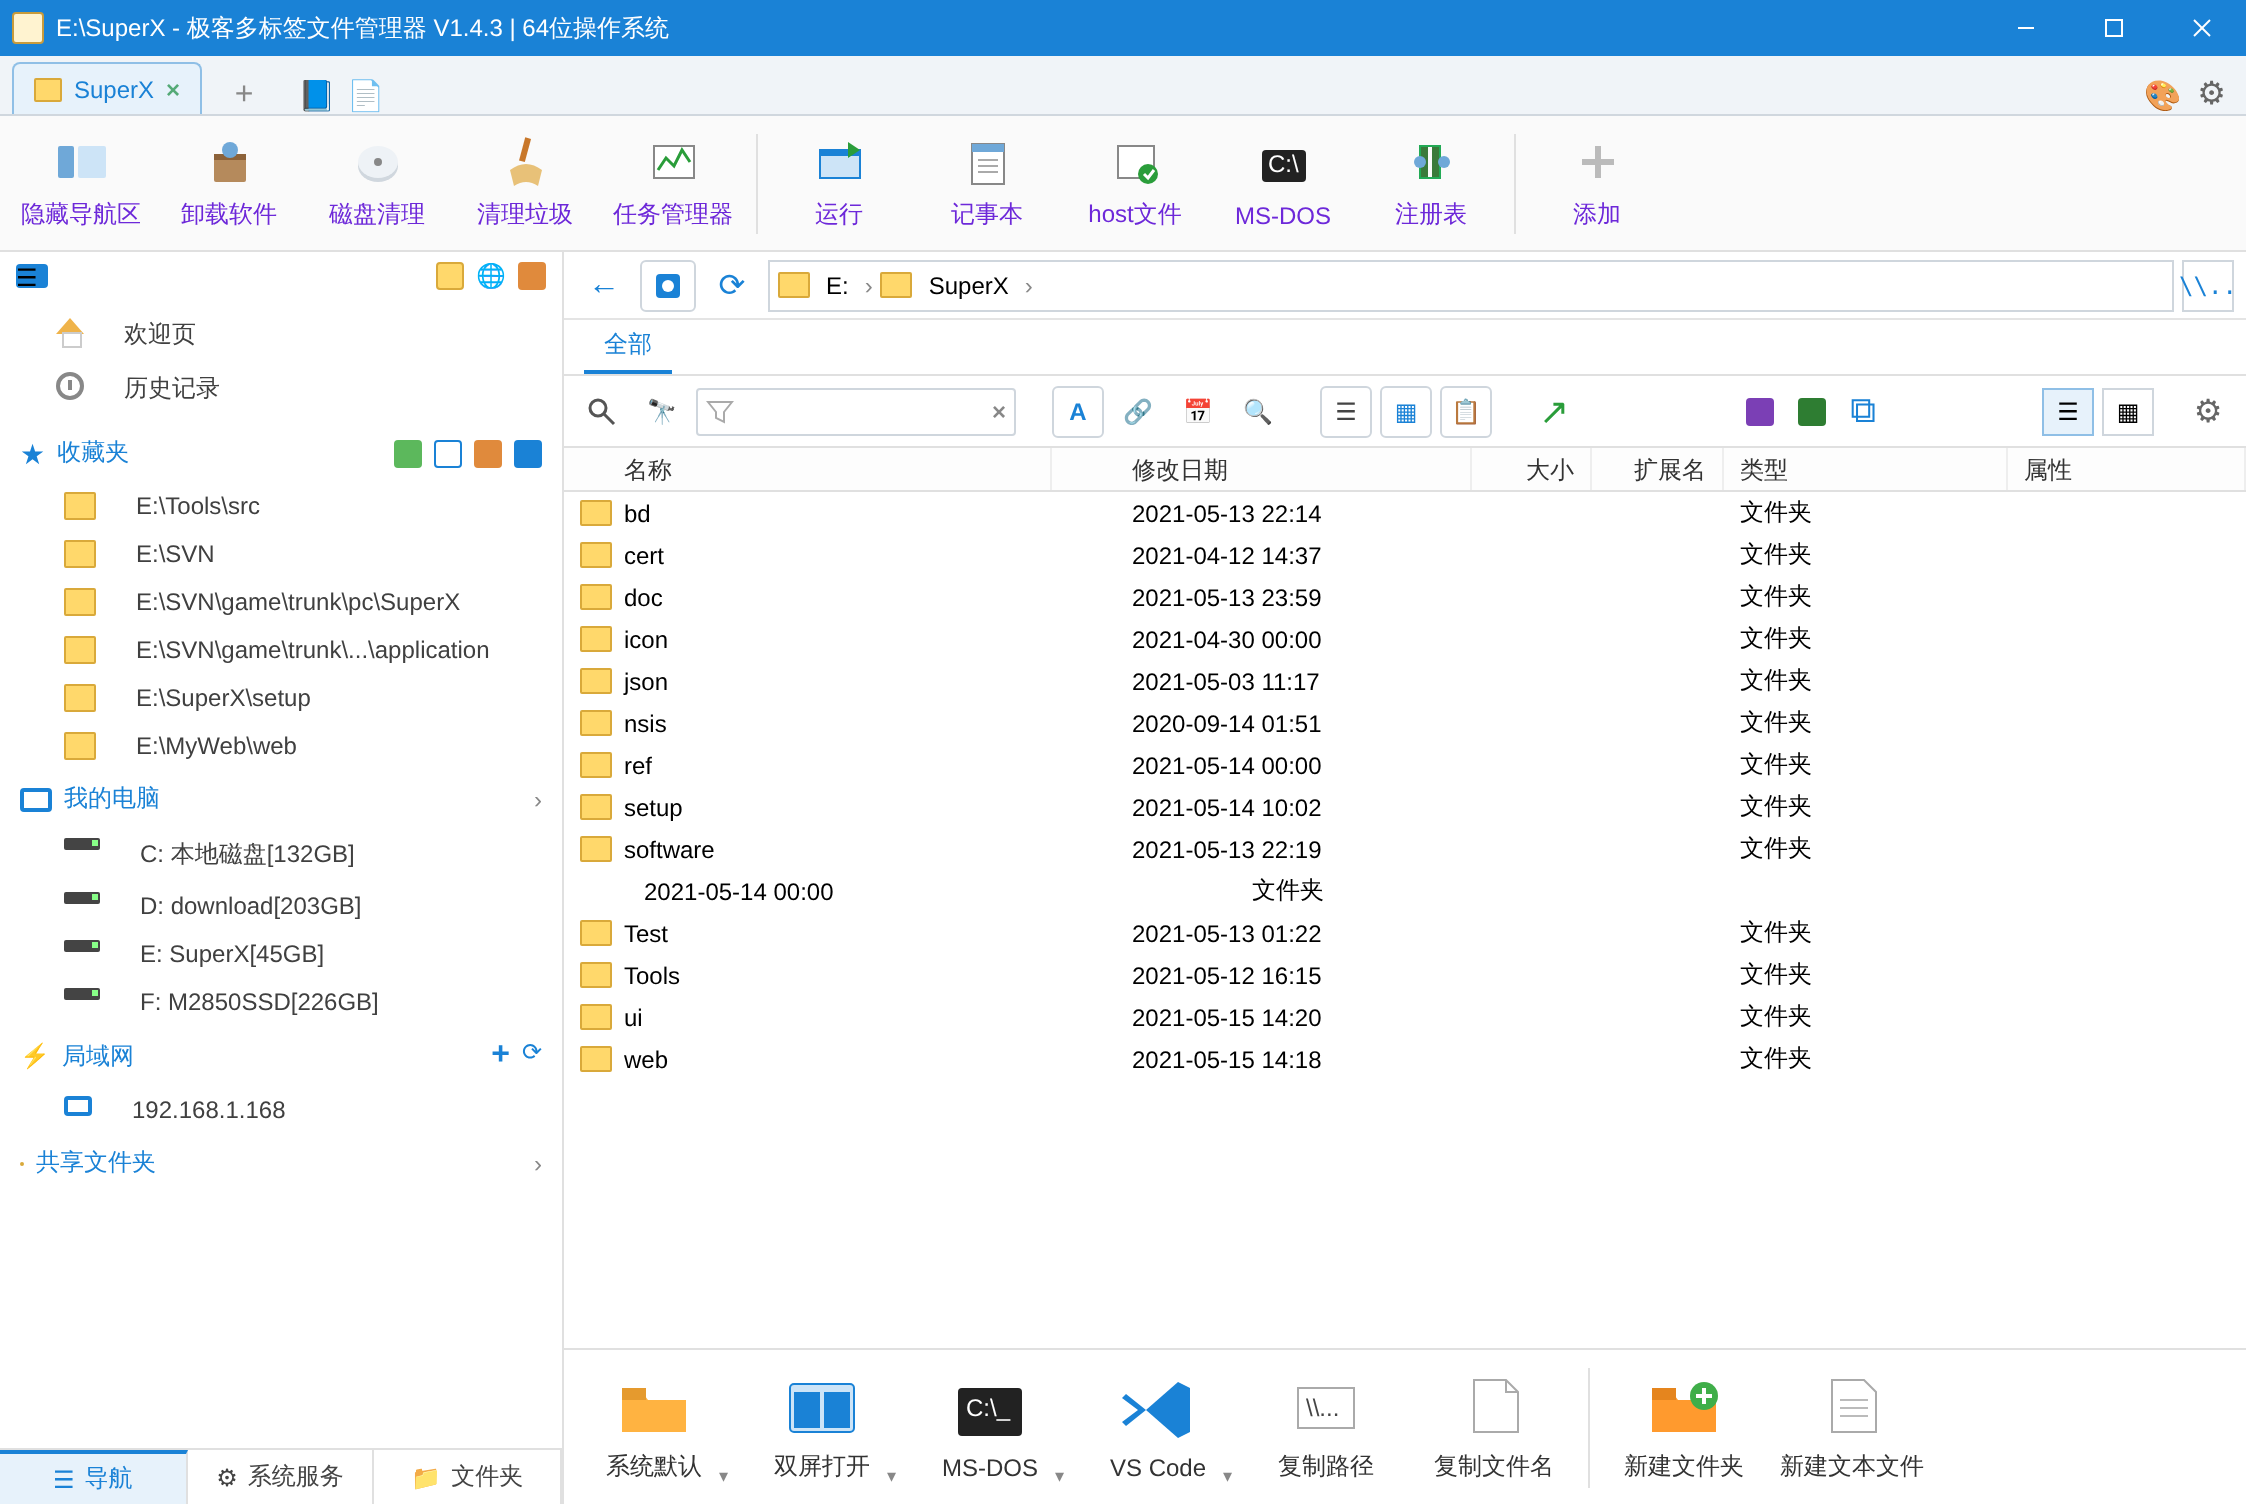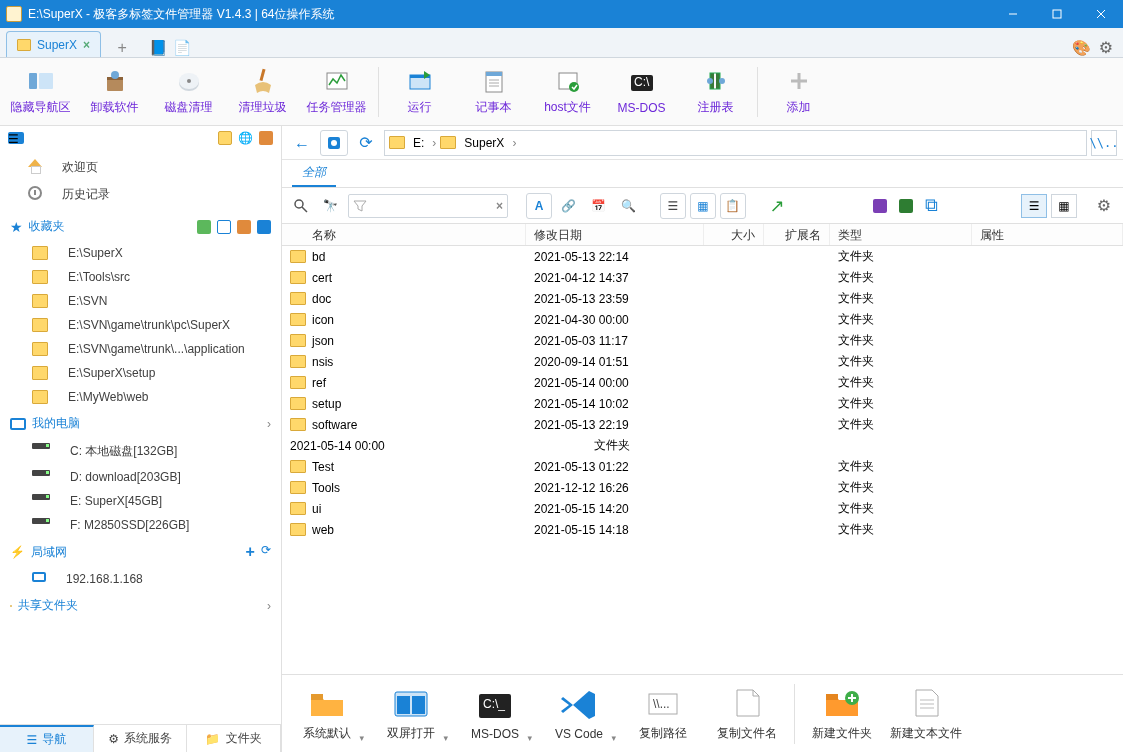--- a/index.html
+++ b/index.html
@@ -35,39 +35,39 @@
 .drive-ico::after { content:""; position:absolute; right:1px; top:1px; width:3px; height:3px; background:#8f8; }
 .pc-ico { width:16px; height:12px; border:2px solid #1a82d6; border-radius:2px; }
 .sb-item .txt { white-space:nowrap; overflow:hidden; text-overflow:ellipsis; }
 .content { flex:1; display:flex; flex-direction:column; min-width:0; }
 .navrow { height:34px; display:flex; align-items:center; padding:4px 6px; gap:4px; border-bottom:1px solid #e4e4e4; }
 .navbtn { width:28px; height:26px; display:flex; align-items:center; justify-content:center; border-radius:3px; color:#1a82d6; font-size:16px; }
 .breadcrumb { flex:1; height:26px; border:1px solid #cfd6dd; display:flex; align-items:center; padding:0 4px; background:#fff; gap:4px; }
 .bc-seg { display:flex; align-items:center; gap:4px; padding:0 4px; }
 .bc-chev { color:#888; }
 .navend { width:26px; height:26px; border:1px solid #cfd6dd; display:flex; align-items:center; justify-content:center; color:#1a82d6; font-family:monospace; }
-.tabsfilter { height:28px; border-bottom:1px solid #e0e0e0; display:flex; align-items:center; padding:0 10px;font-style:italic; }
+.tabsfilter { height:28px; border-bottom:1px solid #e0e0e0; display:flex; align-items:center; padding:0 10px; }
 .ftab { padding:4px 10px; color:#1a82d6; border-bottom:2px solid #1a82d6; }
 .toolrow { height:36px; display:flex; align-items:center; padding:0 6px; gap:4px; border-bottom:1px solid #e0e0e0; }
 .mini { width:26px; height:26px; display:flex; align-items:center; justify-content:center; color:#444; border-radius:3px; }
 .mini svg { width:16px; height:16px; }
 .filterbox { width:160px; height:24px; border:1px solid #cfd6dd; border-radius:2px; display:flex; align-items:center; padding:0 4px; color:#aaa; gap:4px; }
 .filterbox .fx { margin-left:auto; color:#888; font-weight:bold; }
 .toolrow .gap { width:10px; }
 .toolrow .flex { flex:1; }
 .viewbtn { width:26px; height:24px; border:1px solid #cfd6dd; display:flex; align-items:center; justify-content:center; }
 .viewbtn.active { background:#e7f2fb; border-color:#8fbfe6; }
 .sq { display:inline-block; width:14px; height:14px; border-radius:2px; }
 .listhdr { height:22px; display:flex; border-bottom:1px solid #e0e0e0; background:#fdfdfd; }
 .listhdr .col { padding:3px 8px; color:#333; border-right:1px solid #eee; }
 .filelist { flex:1; overflow:auto; }
 .row { height:21px; display:flex; align-items:center; padding:0 8px; }
 .row .c-name { display:flex; align-items:center; gap:6px; }
 .col-name { width:244px; }
-.col-date { width:178px; }
+.col-date { width:178px;margin-left:32px; }
 .col-size { width:60px; text-align:right; }
 .col-ext { width:66px;text-align:right; }
 .col-type { width:142px; }
 .col-attr { flex:1; }
 .bottombar { height:78px; border-top:1px solid #e0e0e0; display:flex; align-items:center; padding:2px 4px; gap:2px; }
 .bigbtn { width:82px; height:74px; display:flex; flex-direction:column; align-items:center; justify-content:center; gap:4px; position:relative; }
 .bigbtn .bicon { width:40px; height:36px; display:flex; align-items:center; justify-content:center; }
 .bigbtn .blbl { font-size:12px; color:#333; }
 .bigbtn .dd { position:absolute; right:4px; bottom:8px; color:#888; font-size:9px; }
 .sidetabs { height:28px; border-top:1px solid #e0e0e0; display:flex; align-items:center; }
@@ -267,24 +267,20 @@
       <span class="sb-right-icons">
         <span class="smsq" style="background:#5cb85c"></span>
         <span class="smsq" style="background:#fff;border:1px solid #1a82d6"></span>
         <span class="smsq" style="background:#e08a3c"></span>
         <span class="smsq" style="background:#1a82d6"></span>
       </span>
     </div>
     <div id="favs">
         <div class="sb-item">
           <span class="iicon folder-ico"></span>
-          <span class="txt">E:\SuperX</span>
-        </div>
-        <div class="sb-item">
-          <span class="iicon folder-ico"></span>
           <span class="txt">E:\Tools\src</span>
         </div>
         <div class="sb-item">
           <span class="iicon folder-ico"></span>
           <span class="txt">E:\SVN</span>
         </div>
         <div class="sb-item">
           <span class="iicon folder-ico"></span>
           <span class="txt">E:\SVN\game\trunk\pc\SuperX</span>
         </div>
@@ -558,21 +554,21 @@
           <div class="col-size"></div>
           <div class="col-ext"></div>
           <div class="col-type">文件夹</div>
           <div class="col-attr"></div>
         </div>
         <div class="row">
           <div class="col-name c-name">
             <span class="iicon folder-ico" style="width:16px;height:13px"></span>
             <span>Tools</span>
           </div>
-          <div class="col-date">2021-12-12 16:26</div>
+          <div class="col-date">2021-05-12 16:15</div>
           <div class="col-size"></div>
           <div class="col-ext"></div>
           <div class="col-type">文件夹</div>
           <div class="col-attr"></div>
         </div>
         <div class="row">
           <div class="col-name c-name">
             <span class="iicon folder-ico" style="width:16px;height:13px"></span>
             <span>ui</span>
           </div>

